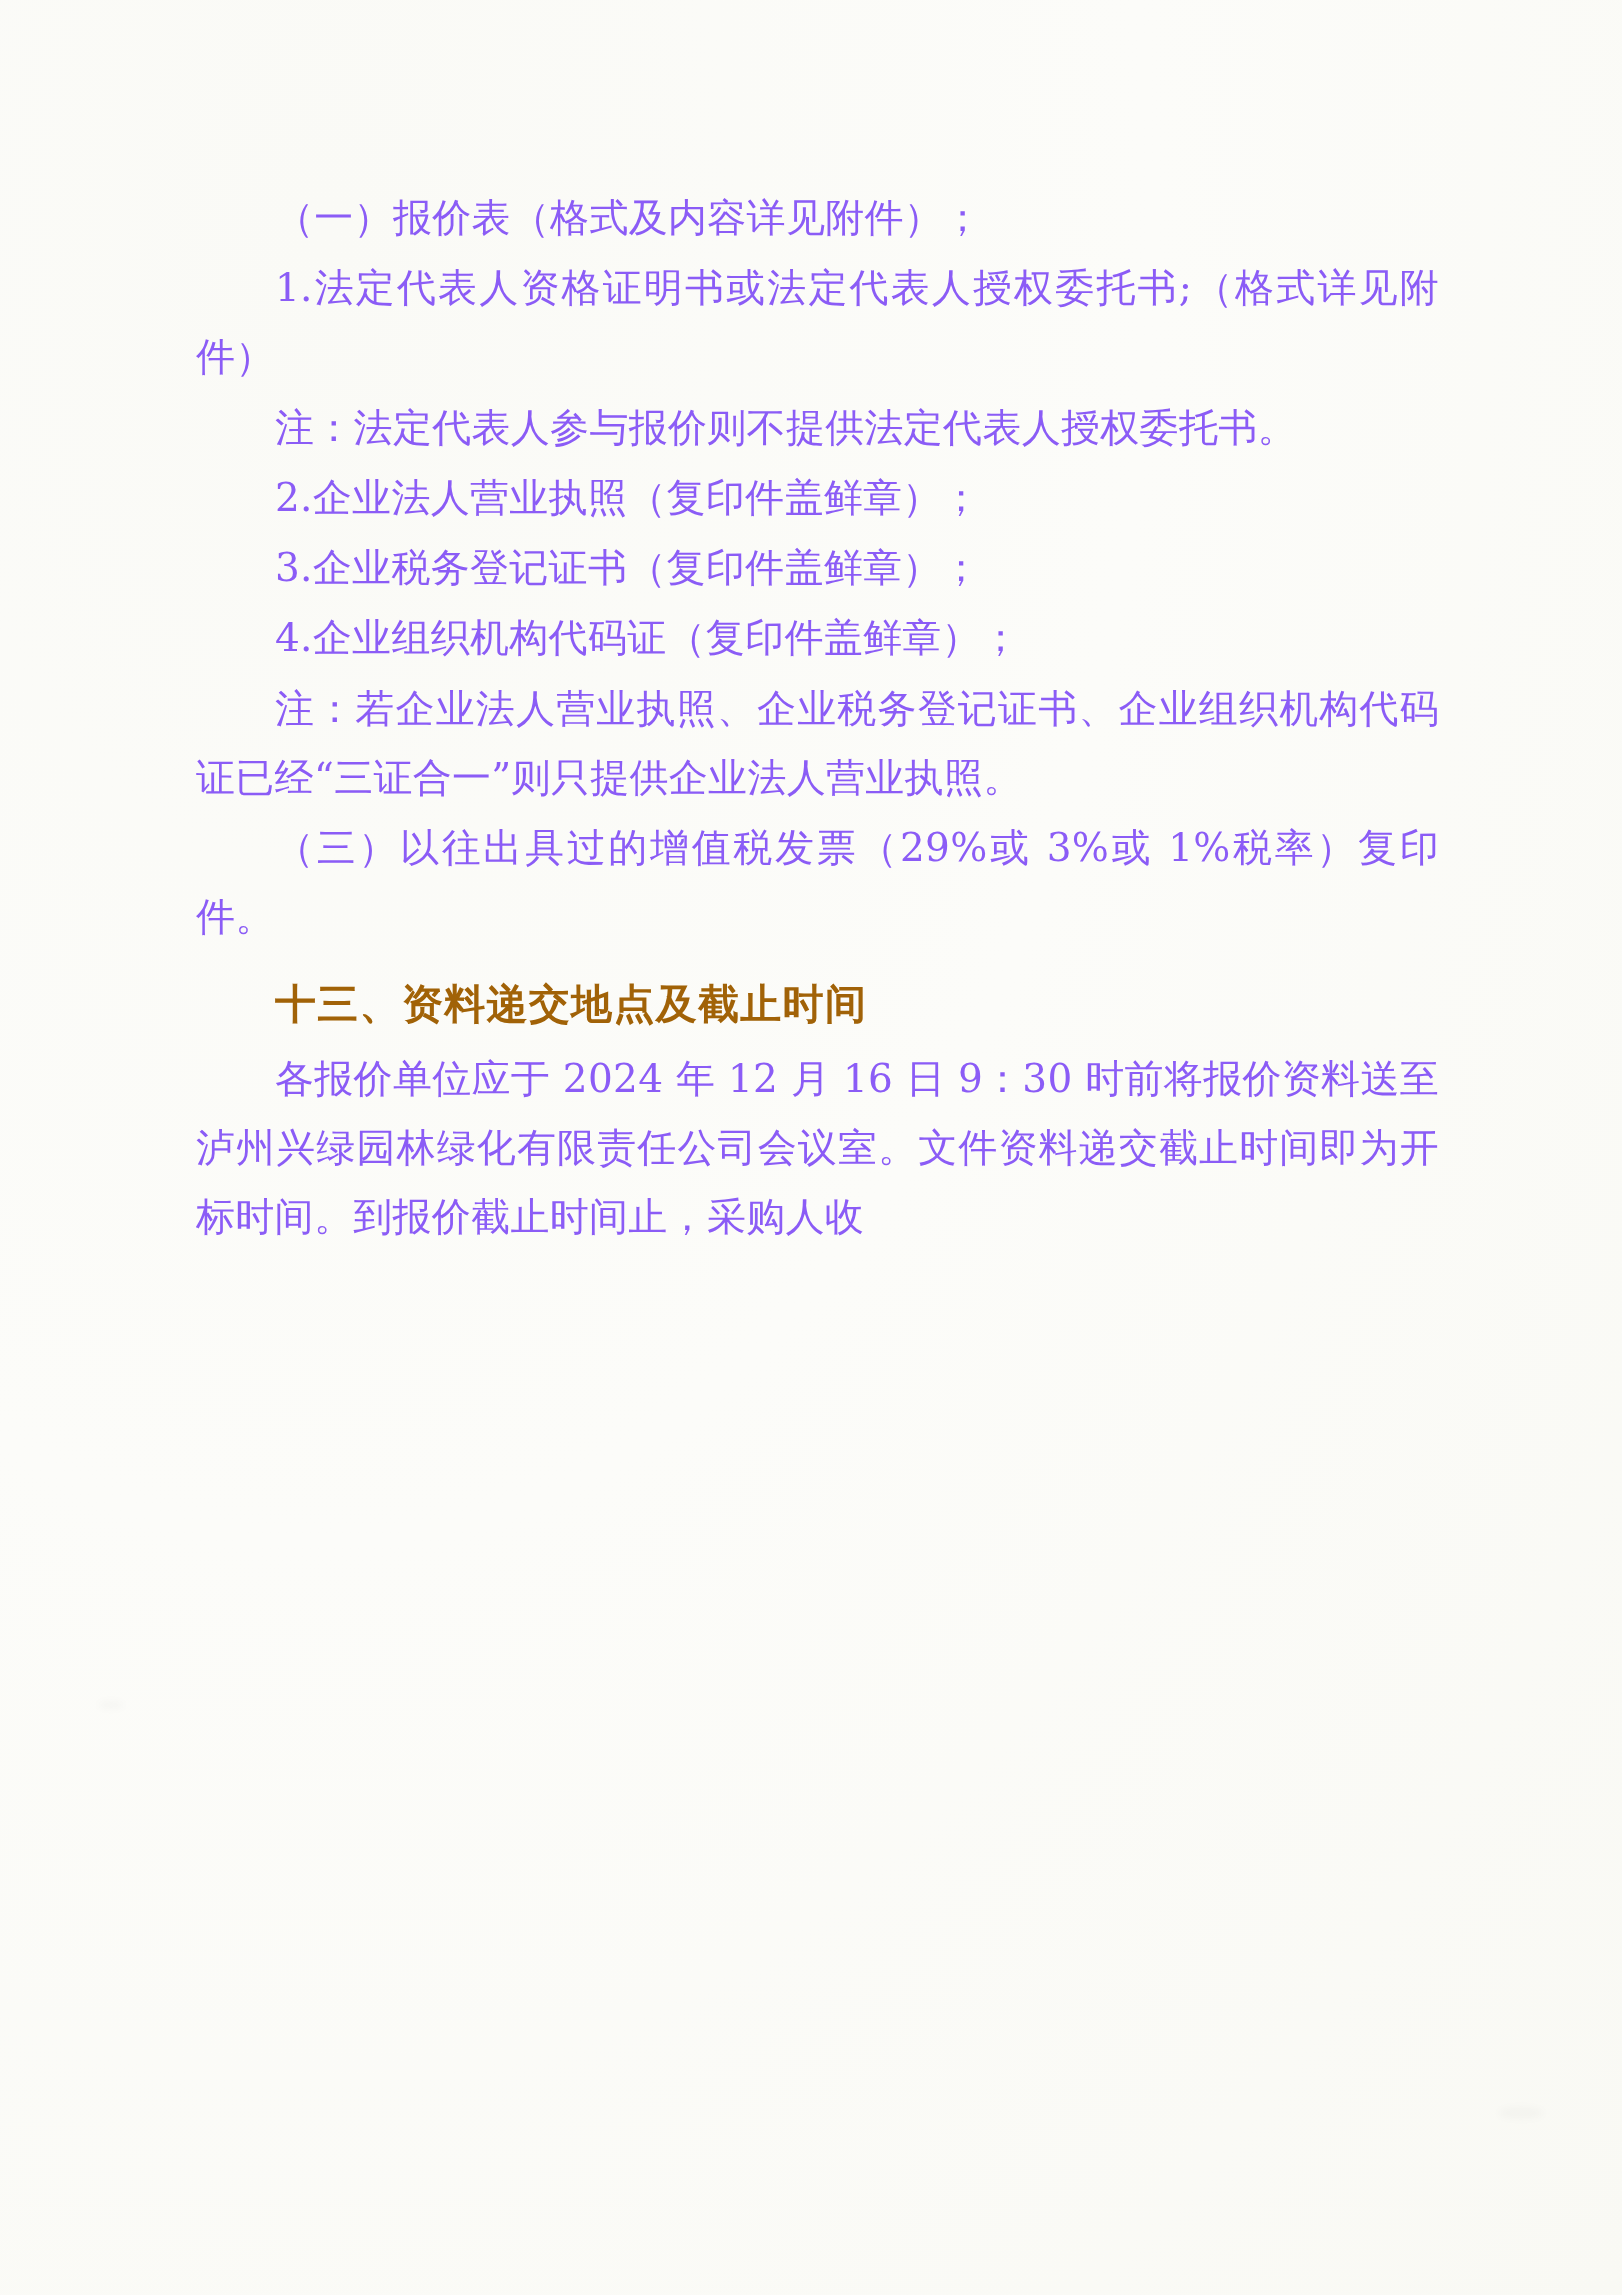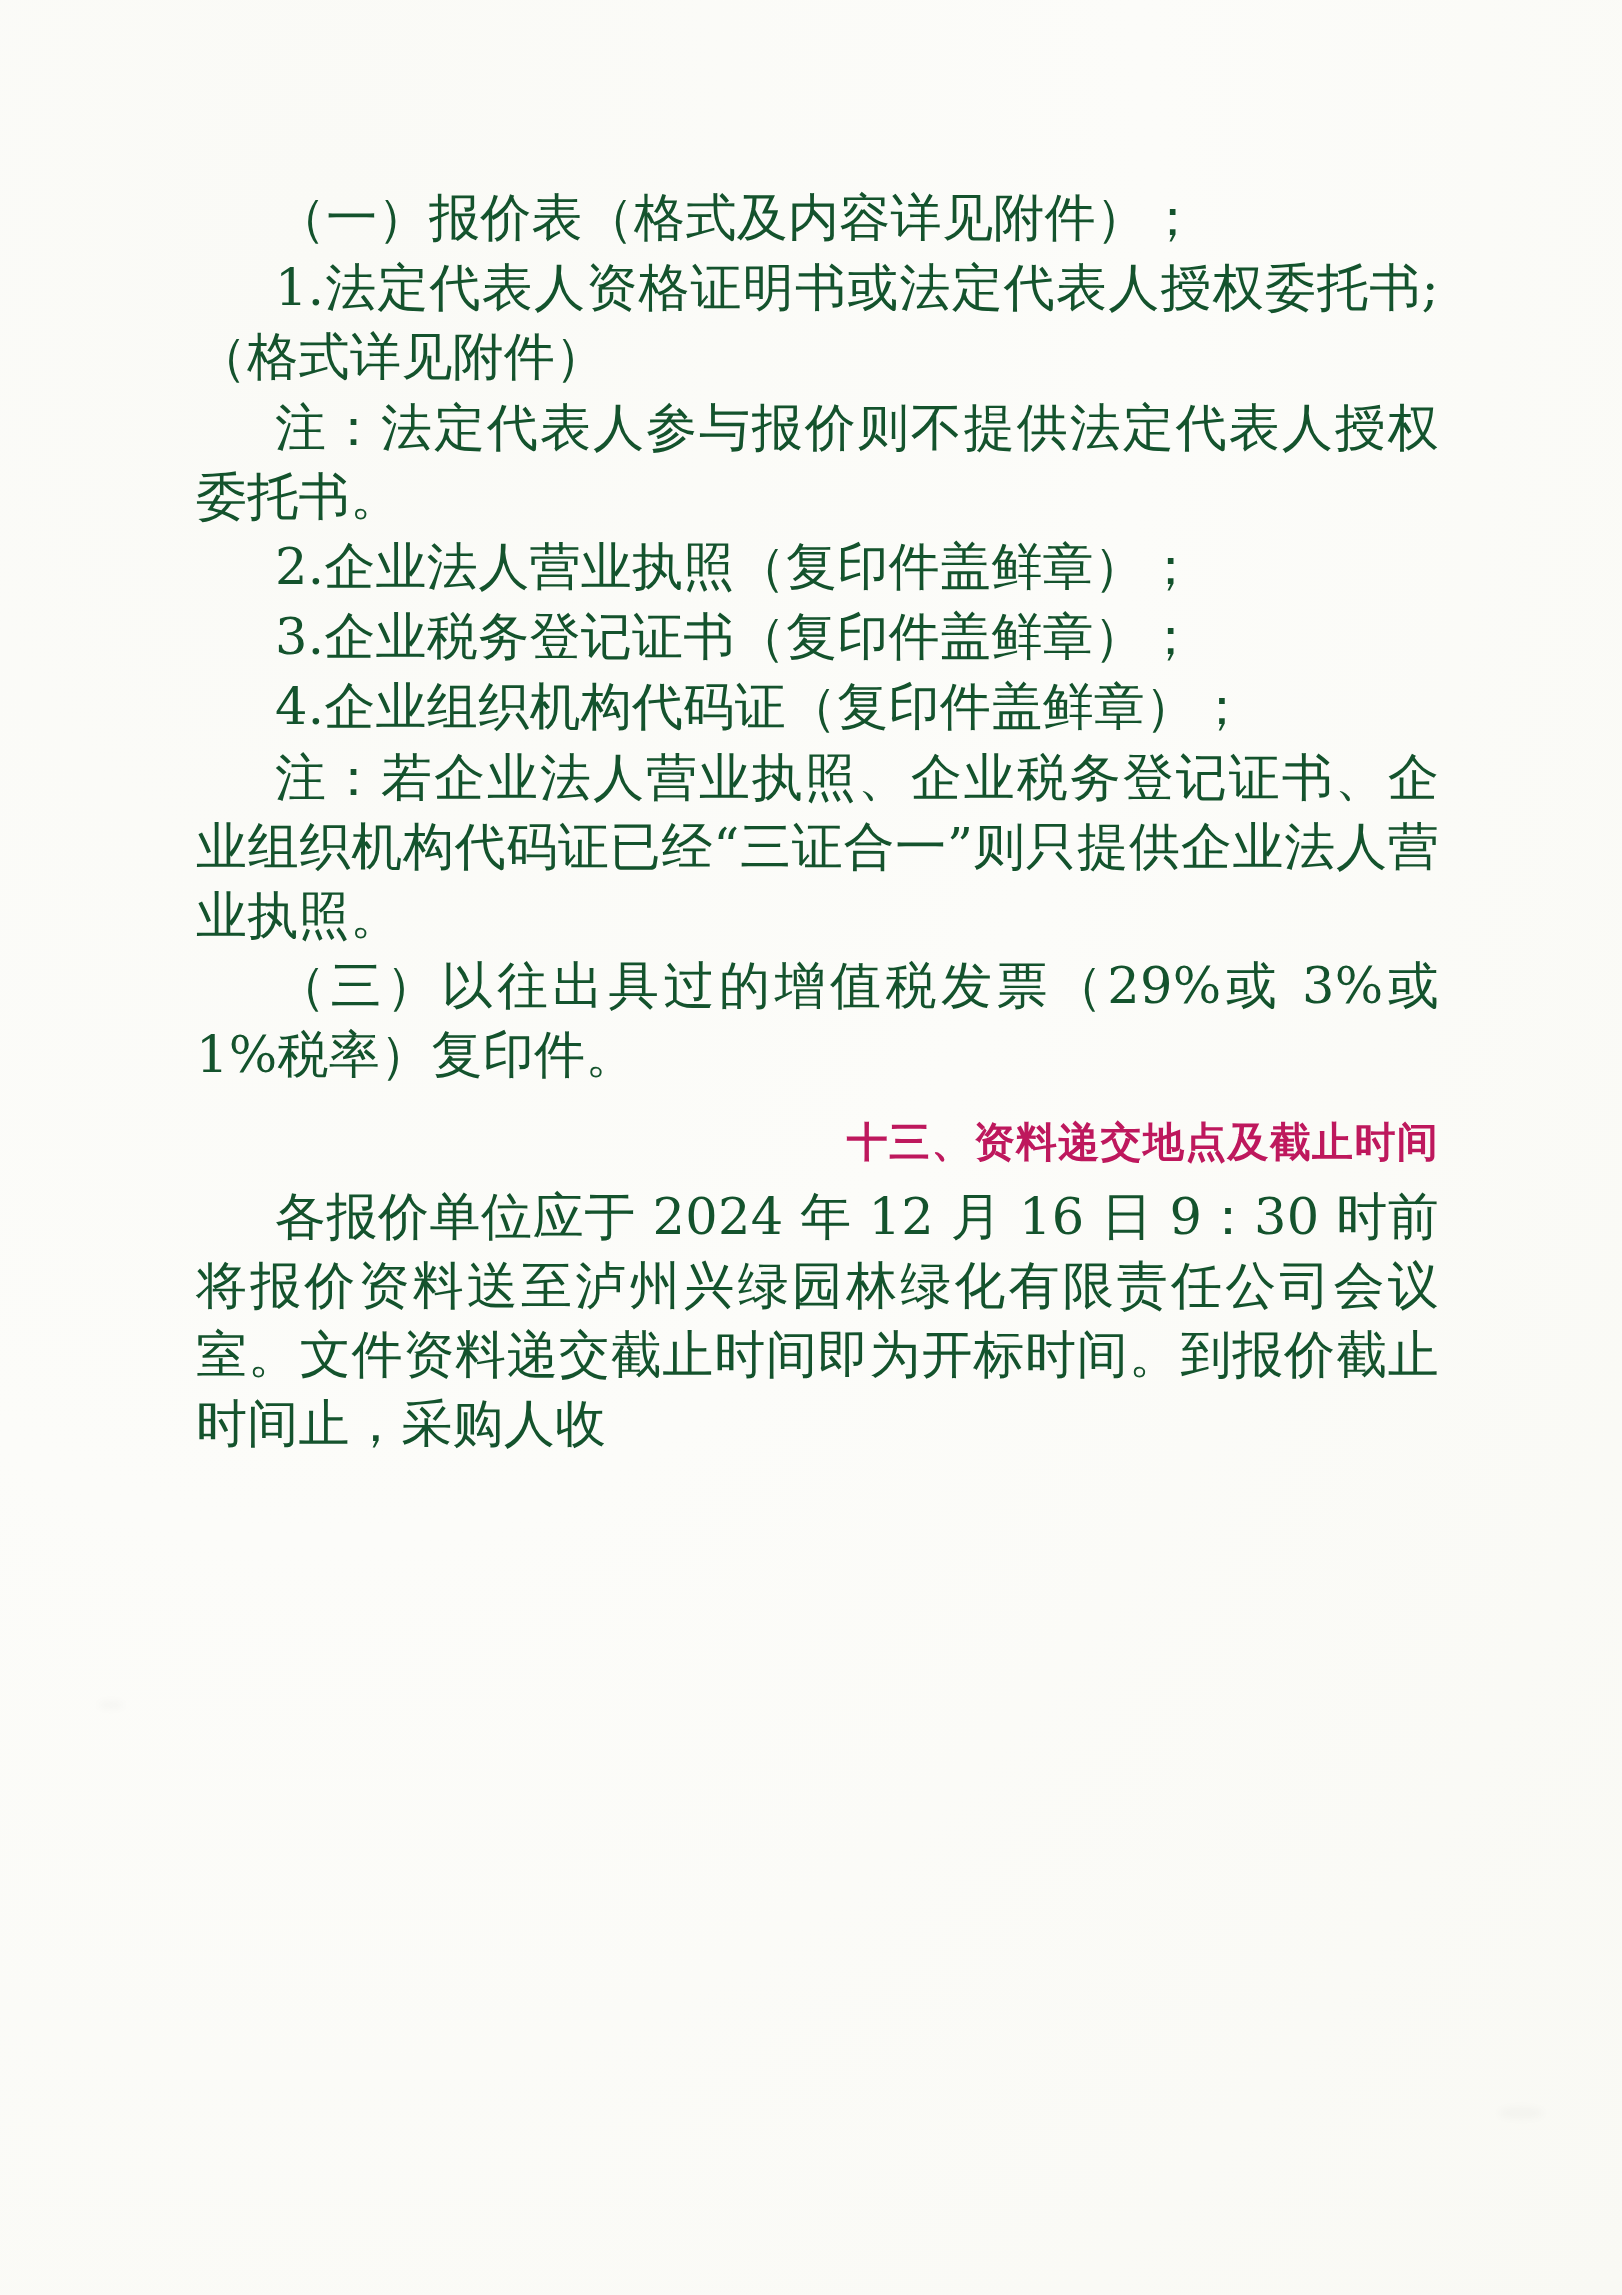--- a/index.html
+++ b/index.html
@@ -25,41 +25,40 @@
       radial-gradient(ellipse at 20% 10%, rgba(250,250,246,1) 0%, rgba(252,252,249,1) 45%, rgba(249,249,244,1) 100%);
     pointer-events: none;
   }
   .content {
     position: absolute;
     left: 196px;
     top: 183px;
     width: 1243px;
   }
   .para {
-    font-size: 51px;
+    font-size: 39px;
     line-height: 69px;
     letter-spacing: 0.3px;
     text-align: justify;
     margin: 0 0 1.3px 0;
-    color: #14532d;
+    color: #8b5cf6;
     font-family: "DejaVu Serif", serif;
   }
   .indent {
     text-indent: 79px;
   }
   .heading {
     font-size: 41px;
     line-height: 73px;
     font-weight: bold;
     text-indent: 79px;
     margin: 17px 0 2.6px 0;
     letter-spacing: 1.3px;
     font-family: "DejaVu Sans", sans-serif;
-    color: #be185d;
-    text-align: right;
+    color: #a16207;
   }
   
   .smudge {
     position: absolute;
     background: rgba(0,0,0,0.025);
     border-radius: 50%;
     filter: blur(3.9px);
     pointer-events: none;
   }
 </style>

